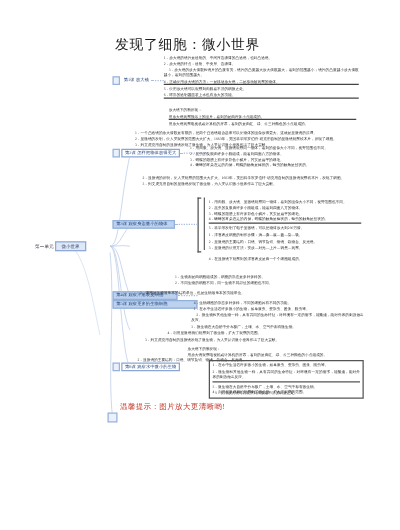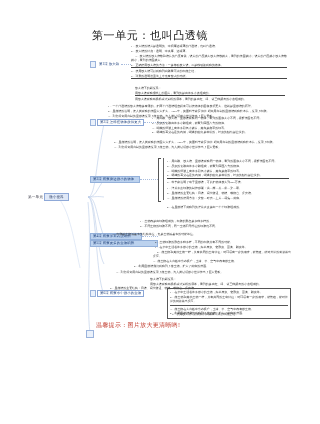--- a/index.html
+++ b/index.html
@@ -99,21 +99,21 @@
   .tipmark{
     position:absolute;left:86px;top:330px;
     width:6px;height:6px;border:.5px solid #9ab3dc;background:#eaf1fb;
   }
 </style>
 </head>
 <body>
 
 <div id="page">
 
-  <div class="title">第一单元：也叫凸透镜</div>
+  <div class="title">发现了细胞：微小世界</div>
 
   <svg id="wires" viewBox="0 0 300 424" preserveAspectRatio="none">
     <g fill="none" stroke="#b9cbe8" stroke-width="0.6">
       <path d="M88,197 C96,197 96,160 104,124"></path>
       <path d="M88,197 C96,197 96,190 104,180"></path>
       <path d="M88,197 C96,197 96,196 104,197"></path>
       <path d="M88,197 C96,197 96,215 104,237"></path>
       <path d="M88,197 C96,197 96,250 104,264"></path>
       <path d="M88,197 C96,197 96,280 104,294"></path>
       <path d="M88,202 C92,240 86,300 90,333"></path>

